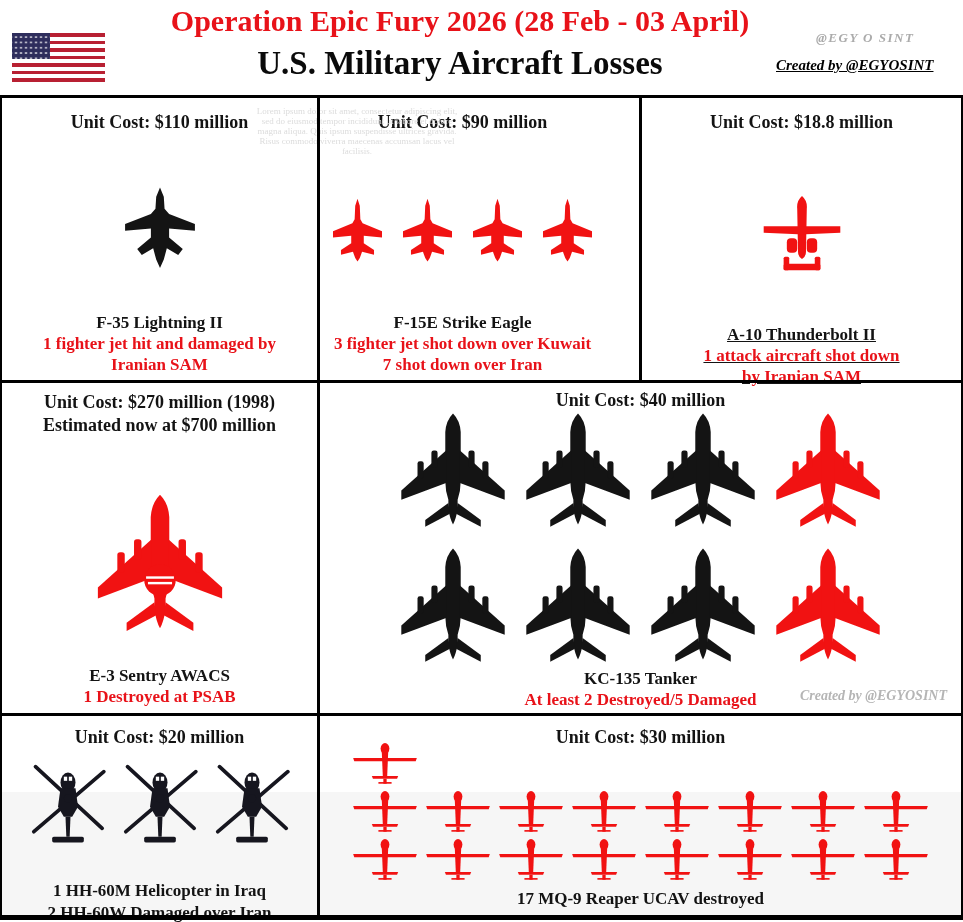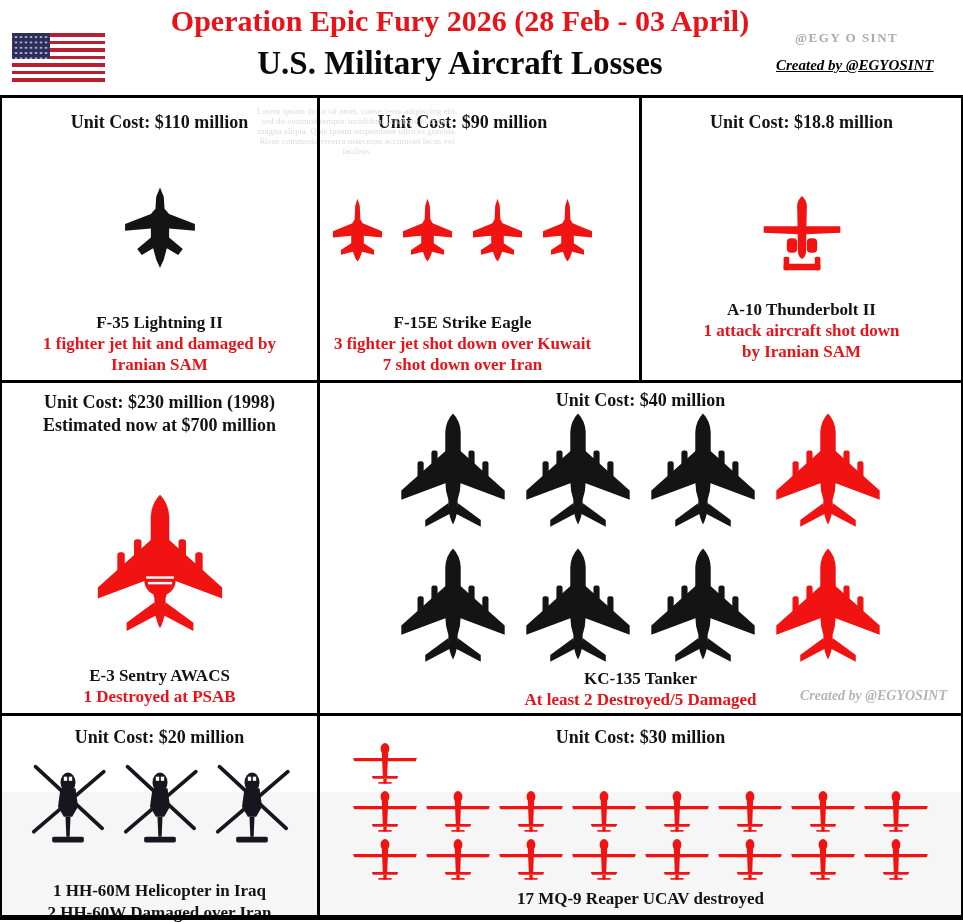--- a/index.html
+++ b/index.html
@@ -3,21 +3,21 @@
 <meta charset="utf-8">
 <style>
   html,body{margin:0;padding:0;background:#ffffff;}
   .page{position:relative;width:963px;height:922px;background:#fff;overflow:hidden;
         font-family:"Liberation Serif",serif;font-weight:700;color:#111;}
   
   .main-title{position:absolute;left:110px;top:4px;width:700px;text-align:center;
               font-size:30px;color:var(--title-red);letter-spacing:0px;z-index:6;}
   .subtitle{position:absolute;left:110px;top:45px;width:700px;text-align:center;
             font-size:33px;color:#0a0a0a;z-index:6;}
-  .handle-wm{position:absolute;left:795px;top:30px;font-size:13px;
+  .handle-wm{position:absolute;left:816px;top:30px;font-size:13px;font-style:italic;
              color:#ababab;letter-spacing:1.5px;z-index:6;}
   .credit{position:absolute;left:776px;top:57px;font-size:15px;font-style:italic;
           text-decoration:underline;color:#000;z-index:6;}
   .flag{position:absolute;left:12px;top:33px;width:93px;height:49px;z-index:6;}
   .flag .stripes{position:absolute;inset:0;
         background:repeating-linear-gradient(to bottom,#b82032 0 3.77px,#ffffff 3.77px 7.54px);}
   .flag .canton{position:absolute;left:0;top:0;width:38px;height:26.4px;
         background-color:#2e2d5c;
         background-image:radial-gradient(#fff 0.8px,rgba(0,0,0,0) 1.2px);
         background-size:5px 5.3px;background-position:1.5px 1.5px;}
@@ -117,30 +117,30 @@
         <svg class="ac ac-red" viewBox="0 0 100 104" xmlns="http://www.w3.org/2000/svg">
     <path d="M50 0 Q57 6 56 16 L55 70 Q55 76 50 79 Q45 76 45 70 L44 16 Q43 6 50 0 Z"></path>
     <path d="M2 38 L98 38 L98 46 L55 48 L45 48 L2 46 Z"></path>
     <rect x="31" y="53" width="13" height="18" rx="5"></rect>
     <rect x="56" y="53" width="13" height="18" rx="5"></rect>
     <rect x="27" y="76" width="7" height="17" rx="2"></rect>
     <rect x="66" y="76" width="7" height="17" rx="2"></rect>
     <rect x="27" y="85" width="46" height="8" rx="2"></rect>
   </svg>
       </div>
-    <div class="cap" style="top:201px;">
+    <div class="cap" style="top:226px;text-decoration:underline;">
       <div>A-10 Thunderbolt II</div>
       <div class="loss">1 attack aircraft shot down</div>
       <div class="loss">by Iranian SAM</div>
     </div>
   </div>
 
   <div class="panel p4" style="left:2px;top:383px;width:315px;height:330px;">
     <div class="uc" style="top:8px;">
-      <div>Unit Cost: $230 million (1998)</div>
+      <div>Unit Cost: $270 million (1998)</div>
       <div>Estimated now at $700 million</div>
     </div>
     <div class="art" style="top:108px;">
         <svg class="ac ac-red" viewBox="0 0 140 152" xmlns="http://www.w3.org/2000/svg">
     <path d="M70 4 Q79 13 80 28 L80 92 Q80 104 76 116 L76 128 Q74 141 70 148 Q66 141 64 128 L64 116 Q60 104 60 92 L60 28 Q61 13 70 4 Z"></path>
     <path d="M61 52 L3 104 L3 116 L61 94 Z"></path>
     <path d="M79 52 L137 104 L137 116 L79 94 Z"></path>
     <rect x="24" y="66" width="8" height="22" rx="3"></rect>
     <rect x="42" y="52" width="8" height="22" rx="3"></rect>
     <rect x="90" y="52" width="8" height="22" rx="3"></rect>

